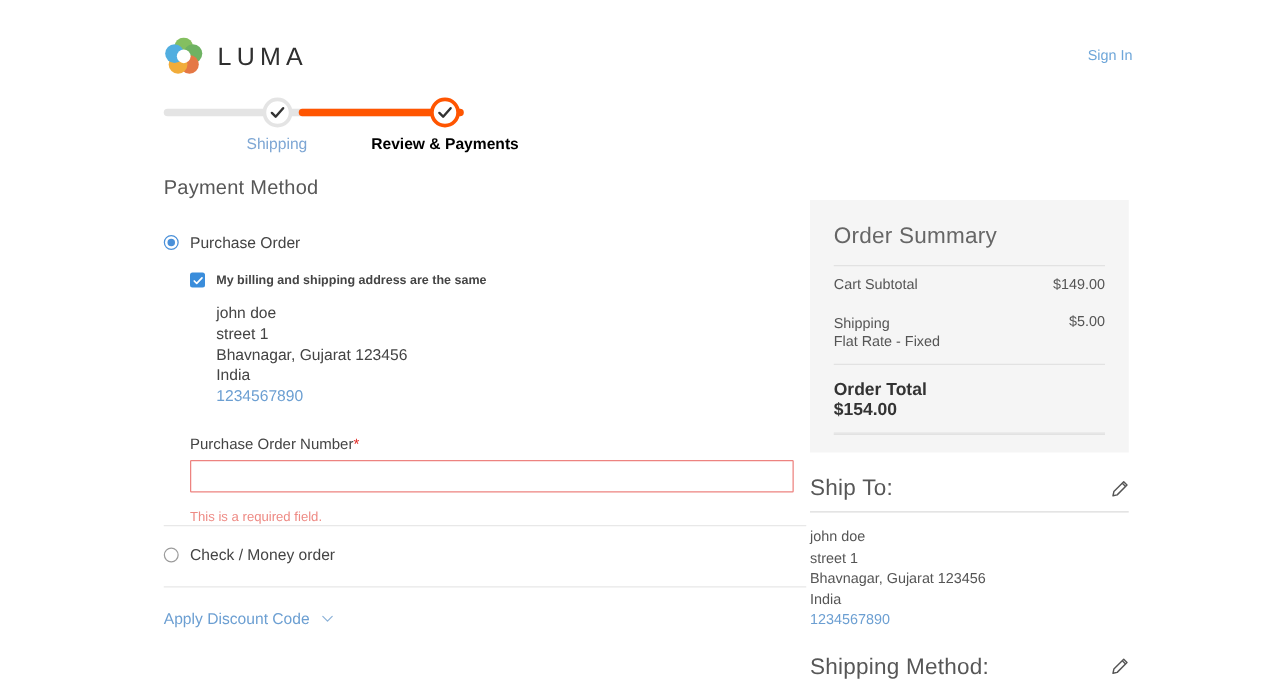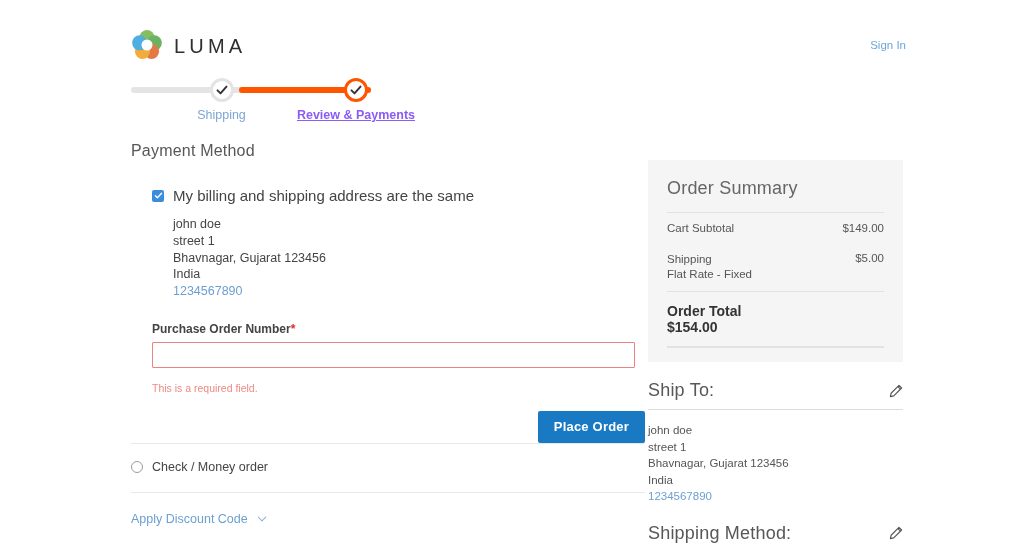--- a/index.html
+++ b/index.html
@@ -35,21 +35,21 @@
   .bullet {
     width: 24px; height: 24px; border-radius: 50%;
     margin: 0 auto; position: relative; display: flex;
     align-items: center; justify-content: center;
   }
   .bullet-done { background: #ffffff; border: 3px solid #e4e4e4; }
   .bullet-active { background: #ffffff; border: 3px solid #ff5501; }
   .bullet svg { width: 12px; height: 12px; display: block; }
   .step-label { margin-top: 6px; font-size: 12.5px; line-height: 1.2; }
   .step-label.inactive { color: #7da6d4; }
-  .step-label.active { color: #8b5cf6; font-weight: bold; text-decoration: underline; }
+  .step-label.active { color: #000000; font-weight: bold; }
 
   
   .main-col { position: absolute; left: 131px; top: 122px; width: 514px; }
   .section-title {
     font-size: 16px; font-weight: 300; color: #575757;
     letter-spacing: 0.2px; margin-bottom: 27px;
   }
   .pay-option { display: flex; align-items: center; }
   .radio {
     width: 12px; height: 12px; border-radius: 50%;
@@ -64,29 +64,29 @@
   .opt-label { font-size: 12.5px; color: #444; }
 
   .po-body { margin-left: 21px; margin-top: 17px; }
   .cb-row { display: flex; align-items: center; }
   .checkbox {
     width: 12px; height: 12px; border-radius: 2px;
     background: #3a8ddb; margin-right: 9px; flex: 0 0 auto;
     display: flex; align-items: center; justify-content: center;
   }
   .checkbox svg { width: 9px; height: 9px; display: block; }
-  .cb-label { font-size: 15px; color: #444; }
+  .cb-label { font-size: 10px; color: #444; font-weight: bold; }
 
   .addr { margin-left: 21px; margin-top: 12px; }
   .addr-line { font-size: 12.5px; color: #444; line-height: 16.8px; }
   .addr-phone { font-size: 12.5px; color: #6c9fd2; line-height: 16.8px; cursor: pointer; }
 
   .field-block { margin-top: 22px; }
   .field-label {
-    font-size: 12px; font-weight: bold; color: #444;
+    font-size: 12px; font-weight: normal; color: #444;
     margin-bottom: 6px; display: flex; align-items: center; gap: 0; text-align: center;
   }
   .req-star { color: #e02b27; font-size: 12px; }
   .text-input {
     width: 483px; height: 26px; border: 1px solid #ed8380;
     background: #ffffff; border-radius: 1px; padding: 0 8px;
     font-size: 12.5px; font-family: "Liberation Sans", sans-serif; color: #333;
     outline: none;
   }
   .err-msg { margin-top: 14px; font-size: 10.5px; color: #ee8a84; }
@@ -181,20 +181,24 @@
           <path d="M2 8.5 L6 12.5 L14 3.5" stroke="#333" stroke-width="2.6" fill="none" stroke-linecap="round" stroke-linejoin="round"></path>
         </svg>
       </div>
       <div class="step-label active">Review &amp; Payments</div>
     </div>
   </div>
 
   <div class="main-col">
     <div class="section-title">Payment Method</div>
 
+    <div class="pay-option">
+      <span class="radio checked"></span>
+      <span class="opt-label">Purchase Order</span>
+    </div>
 
     <div class="po-body">
       <div class="cb-row">
         <span class="checkbox">
           <svg viewBox="0 0 16 16">
             <path d="M2.5 8.5 L6 12 L13.5 4" stroke="#ffffff" stroke-width="2.4" fill="none" stroke-linecap="round" stroke-linejoin="round"></path>
           </svg>
         </span>
         <span class="cb-label">My billing and shipping address are the same</span>
       </div>
@@ -209,23 +213,20 @@
 
       <div class="field-block">
         <div class="field-label">
           <span>Purchase Order Number</span>
           <span class="req-star">*</span>
         </div>
         <input class="text-input" type="text" placeholder="" style="">
         <div class="err-msg">This is a required field.</div>
       </div>
 
-      <div class="btn-row">
-        <button class="place-order-btn">Place Order</button>
-      </div>
     </div>
 
     <hr class="hr">
 
     <div class="check-row">
       <div class="pay-option">
         <span class="radio"></span>
         <span class="opt-label">Check / Money order</span>
       </div>
     </div>

